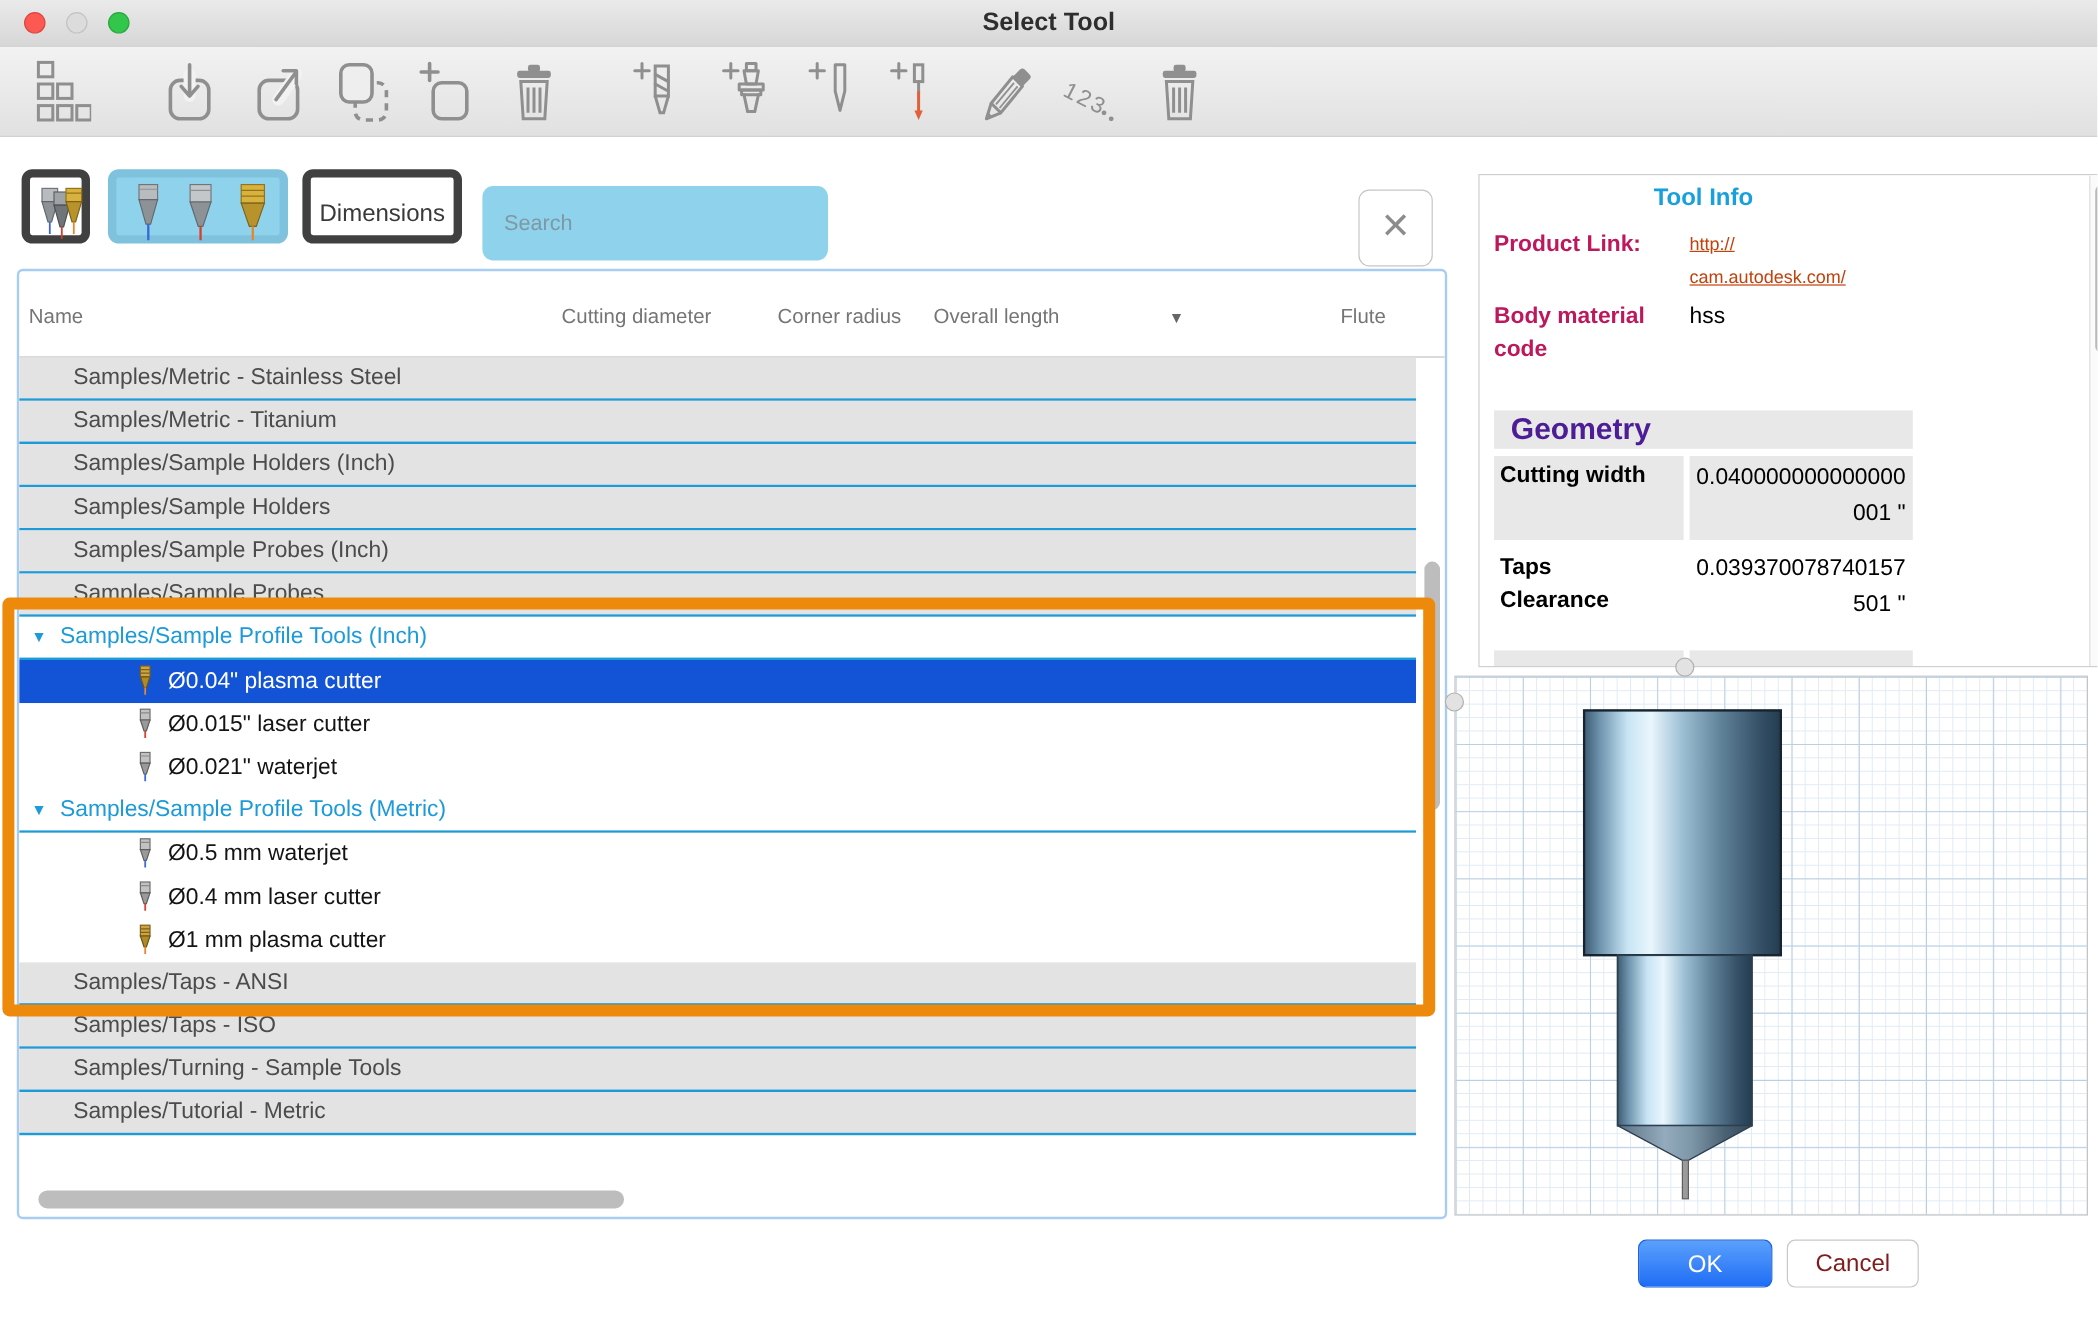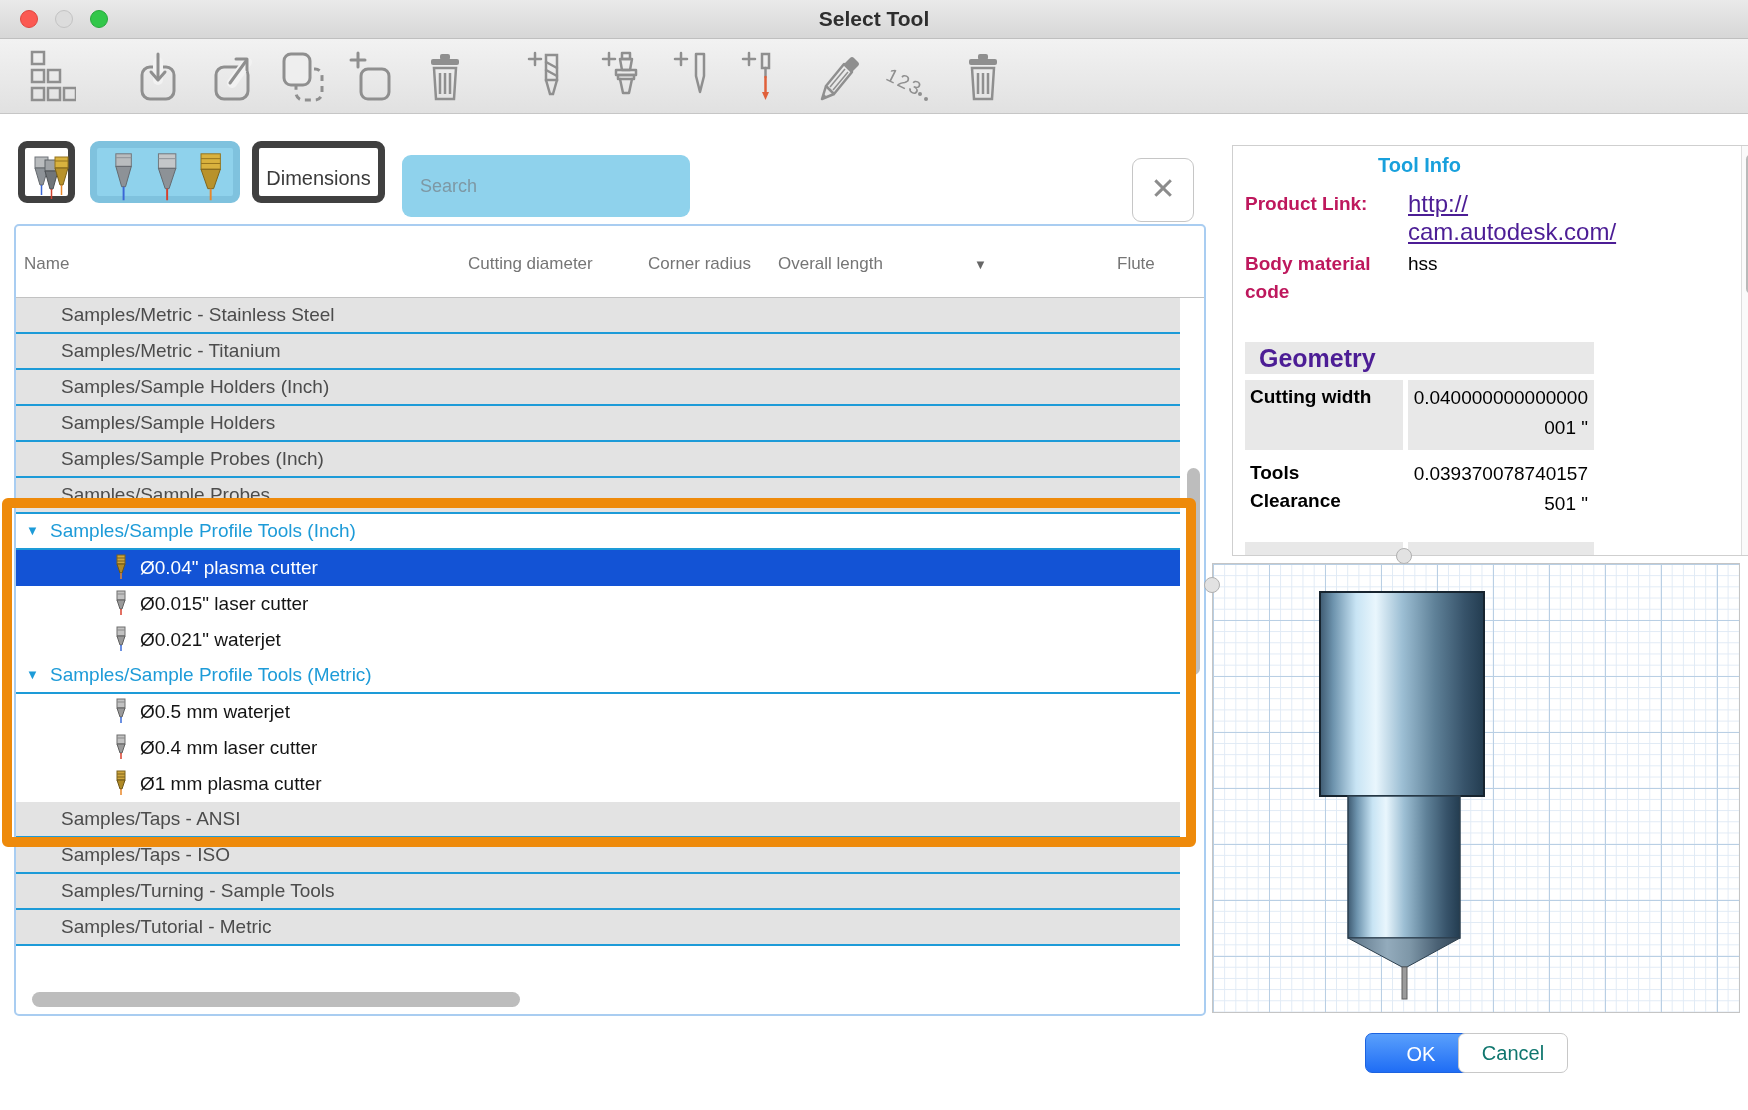--- a/index.html
+++ b/index.html
@@ -65,21 +65,21 @@
          border:10px solid #EE8A0B;border-radius:6px;box-sizing:border-box;
          pointer-events:none;z-index:6;}
 
   
   .infoPanel{position:absolute;left:1212px;top:145px;width:528px;height:411px;
              background:#fff;border:1px solid #cfcfcf;box-sizing:border-box;overflow:hidden;margin-left:20px;}
   .infoTitle{position:absolute;left:12px;top:8px;width:349px;text-align:center;
              font-size:20px;font-weight:bold;color:#18a0dc;}
   .ilabel{position:absolute;left:12px;font-size:19px;font-weight:bold;color:#be185d;line-height:28px;}
   .ival{position:absolute;left:175px;font-size:19px;color:#000;line-height:28px;}
-  .ilink{display:block;font-size:24px;color:#4c1d95;text-decoration:underline;line-height:28px;}
+  .ilink{display:block;font-size:15px;color:#c2410c;text-decoration:underline;line-height:28px;}
   .geoBar{position:absolute;left:12px;top:196px;width:349px;height:32px;background:#e8e8e8;
           font-size:25px;font-weight:bold;color:#4c1d95;line-height:32px;padding-left:14px;
           box-sizing:border-box;}
   .geoCellL{position:absolute;left:12px;width:158px;box-sizing:border-box;padding:3px 0 0 5px;
             font-size:19px;font-weight:bold;color:#000;line-height:28px;}
   .geoCellV{position:absolute;left:175px;width:186px;box-sizing:border-box;padding:3px 6px 0 0;
             font-size:19px;color:#000;text-align:right;line-height:30px;
             word-break:break-all;}
   .gray{background:#e8e8e8;}
   .iscrollTrack{position:absolute;right:0;top:0;bottom:0;width:17px;background:#fafafa;
@@ -97,22 +97,22 @@
              linear-gradient(90deg,#e0eaf5 1px, transparent 1px);
            background-size:56px 56px,56px 56px,11.2px 11.2px,11.2px 11.2px;
            overflow:hidden;}
   .splitDot{position:absolute;width:16px;height:16px;border-radius:50%;background:#e2e2e2;
             border:1px solid #b0b0b0;box-sizing:border-box;z-index:7;}
 
   
   .okbtn{position:absolute;left:1365px;top:1033px;width:112px;height:40px;border-radius:7px;
          background:linear-gradient(#5aa0fc,#1f6df5);color:#fff;font-size:20px;text-align:center;
          line-height:40px;border:1px solid #1c63e0;box-sizing:border-box;}
-  .cancelbtn{position:absolute;left:1458px;top:1033px;width:110px;height:40px;border-radius:7px;
-         background:#ffffff;color:#0f766e;font-size:20px;text-align:center;line-height:38px;
+  .cancelbtn{position:absolute;left:1489px;top:1033px;width:110px;height:40px;border-radius:7px;
+         background:#ffffff;color:#7f1d1d;font-size:20px;text-align:center;line-height:38px;
          border:1px solid #c8c8c8;box-sizing:border-box;}
 </style>
 </head>
 <body>
 
 <div class="app">
 
   <div class="titlebar">
     <div class="tl red"></div>
     <div class="tl gray"></div>
@@ -439,21 +439,21 @@
 
     <div class="ilabel" style="top:104px;width:150px;white-space:normal">Body material code</div>
     <div class="ival" style="top:104px">hss</div>
 
     <div class="geoBar">Geometry</div>
 
     <div class="geoCellL gray" style="top:234px;height:70px">Cutting width</div>
     <div class="geoCellV gray" style="top:234px;height:70px">0.040000000000000001 "</div>
 
     <div class="geoCellL" style="top:310px;height:66px">
-      <span style="display:inline-block;width:110px;white-space:normal">Tools Clearance</span>
+      <span style="display:inline-block;width:110px;white-space:normal">Taps Clearance</span>
     </div>
     <div class="geoCellV" style="top:310px;height:66px">0.039370078740157501 "</div>
 
     <div class="geoCellL gray" style="top:396px;height:14px"></div>
     <div class="geoCellV gray" style="top:396px;height:14px"></div>
 
     <div class="iscrollTrack">
       <div class="iscrollThumb"></div>
     </div>
   </div>

